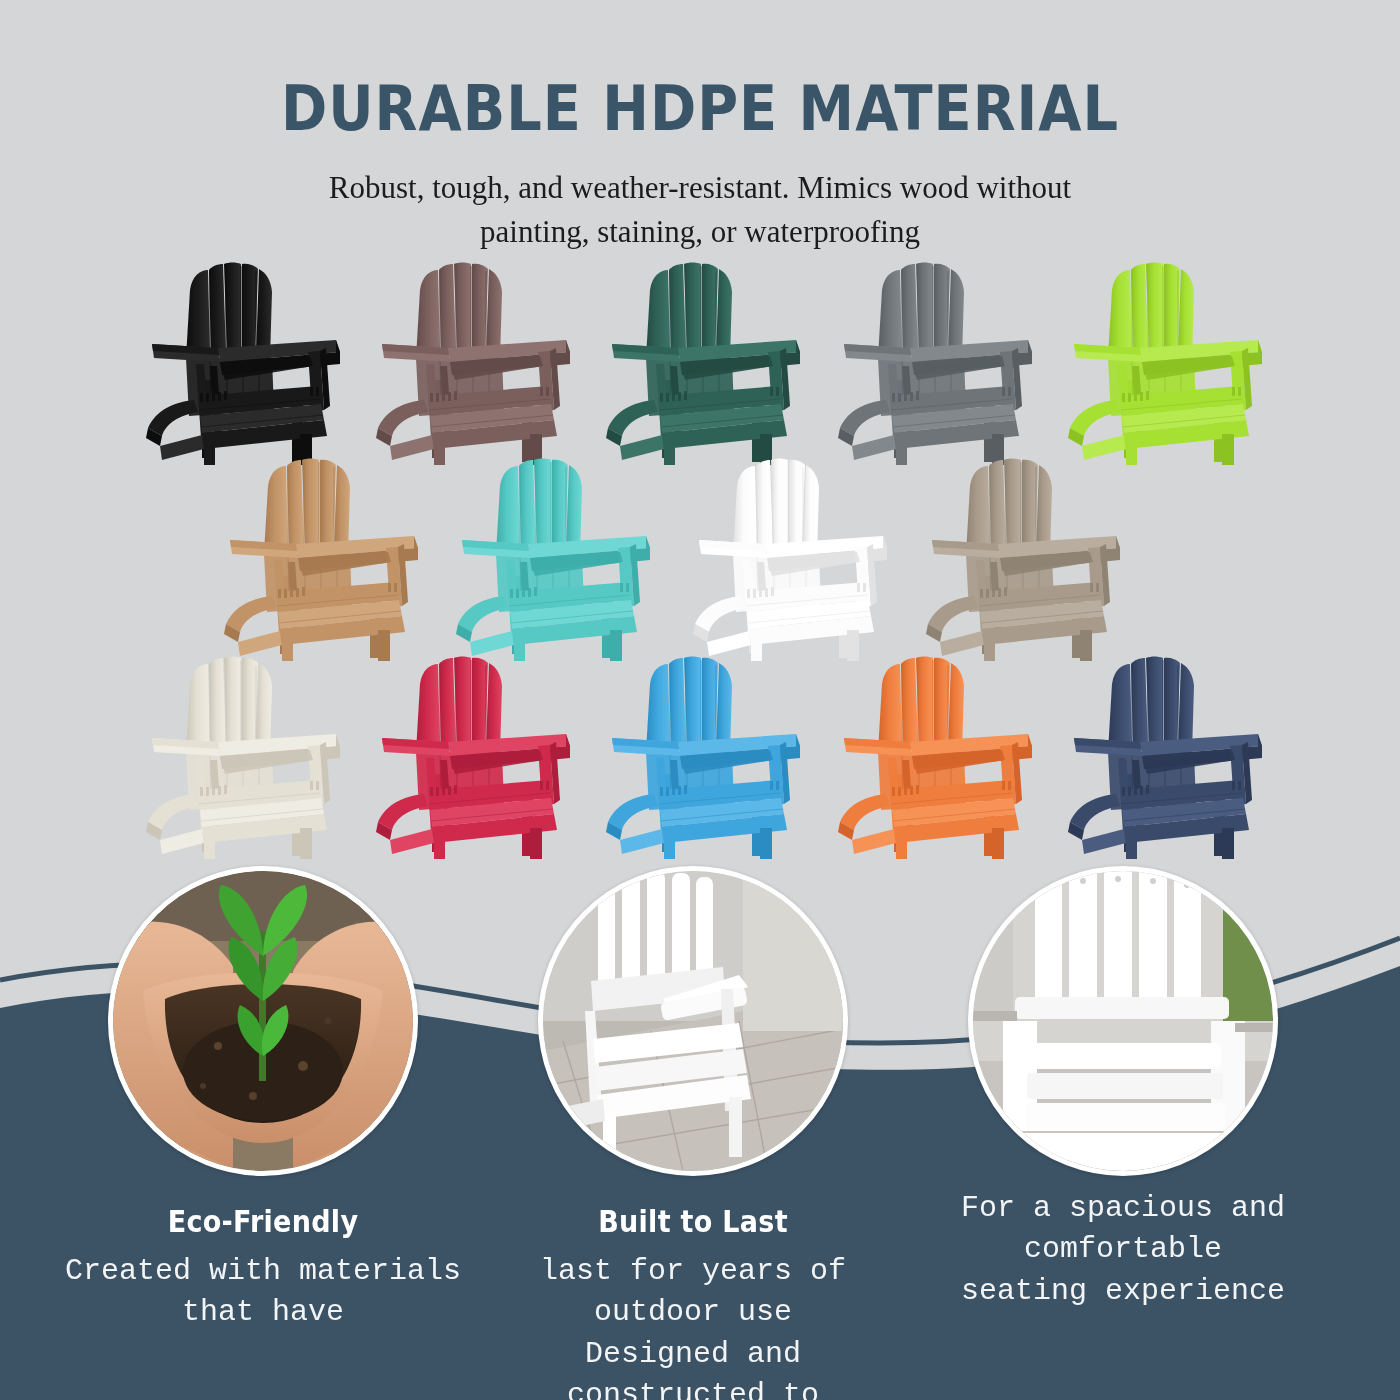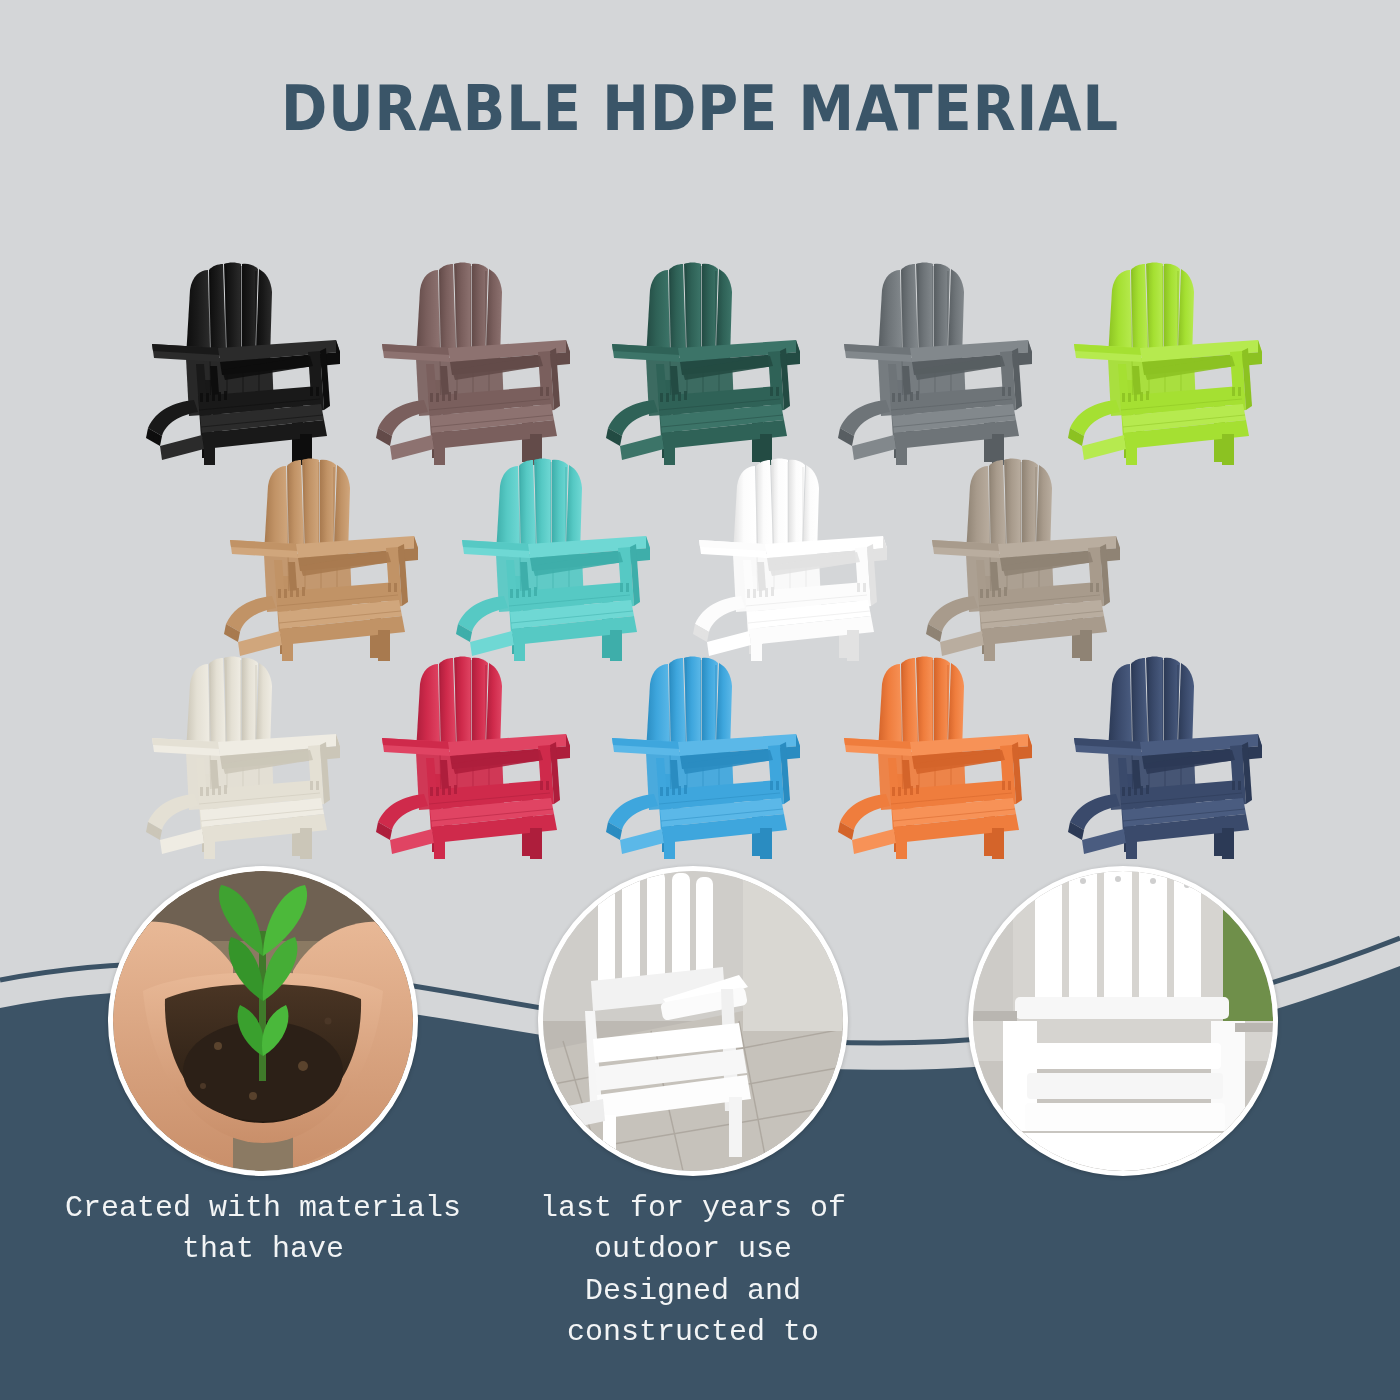--- a/index.html
+++ b/index.html
@@ -70,20 +70,24 @@
     padding:0 8px;
   }
 </style>
 </head>
 <body>
 
 <div id="stage" style="background: rgb(212, 214, 216);">
 
   <div class="header">
     <div class="title" style="color: rgb(58, 85, 104);">DURABLE HDPE MATERIAL</div>
+    <div class="subtitle">
+      <div>Robust, tough, and weather-resistant. Mimics wood without</div>
+      <div>painting, staining, or waterproofing</div>
+    </div>
   </div>
 
   <div class="chair-rows">
     <div class="chair-row" id="row1">
         <div class="chair" title="Black" style="left: 140px; top: 2px;">
 <svg viewBox="0 0 215 205" aria-hidden="true">
   <defs>
     <linearGradient id="g0b" x1="0" y1="0" x2="1" y2="0">
       <stop offset="0" stop-color="#0d0d0d"></stop>
       <stop offset="0.45" stop-color="#191919"></stop>
@@ -1251,20 +1255,21 @@
             <path d="M150,85 C 185,62 200,30 192,14 C 168,18 150,52 150,85 Z" fill="#4cb93a"></path>
             <path d="M150,130 C 122,112 110,82 118,66 C 140,72 152,102 150,130 Z" fill="#35952a"></path>
             <path d="M150,130 C 178,112 190,82 182,66 C 160,72 148,102 150,130 Z" fill="#45ad36"></path>
             <path d="M150,185 C 128,172 120,148 127,134 C 146,142 154,164 150,185 Z" fill="#3aa02e"></path>
             <path d="M150,185 C 172,172 180,148 173,134 C 154,142 146,164 150,185 Z" fill="#4ab83b"></path>
             <path d="M0,265 C 40,250 90,290 130,300 L0,300 Z" fill="#d19a74"></path>
             <path d="M300,265 C 260,250 210,290 170,300 L300,300 Z" fill="#d19a74"></path>
           </g>
         </svg>
       </div>
+      <div class="f-title">Eco-Friendly</div>
       <div class="f-desc">
         <div>Created with materials that have</div>
       </div>
     </div>
 
     <div class="feature">
       <div class="circle">
         <svg viewBox="0 0 300 300" aria-hidden="true">
           <defs>
             <clipPath id="cp2">
@@ -1298,20 +1303,21 @@
             <path d="M178,118 L190,118 L196,240 L182,240 Z" fill="#f0f0f0"></path>
             <path d="M50,168 L196,152 L200,176 L52,192 Z" fill="#ffffff"></path>
             <path d="M52,196 L200,178 L204,202 L54,220 Z" fill="#f7f7f7"></path>
             <path d="M54,224 L204,204 L208,228 L56,248 Z" fill="#fdfdfd"></path>
             <rect x="60" y="244" width="13" height="56" fill="#ffffff"></rect>
             <rect x="186" y="226" width="13" height="60" fill="#f4f4f4"></rect>
             <path d="M20,236 L60,228 L62,250 L24,258 Z" fill="#ededed"></path>
           </g>
         </svg>
       </div>
+      <div class="f-title">Built to Last</div>
       <div class="f-desc">
         <div>last for years of outdoor use</div>
         <div>Designed and constructed to</div>
       </div>
     </div>
 
     <div class="feature">
       <div class="circle">
         <svg viewBox="0 0 300 300" aria-hidden="true">
           <defs>
@@ -1344,16 +1350,20 @@
             <rect x="238" y="150" width="34" height="110" fill="#fafafa"></rect>
             <rect x="56" y="172" width="192" height="26" rx="4" fill="#ffffff"></rect>
             <rect x="54" y="202" width="196" height="26" rx="4" fill="#f6f6f6"></rect>
             <rect x="52" y="232" width="200" height="28" rx="4" fill="#fdfdfd"></rect>
             <rect x="48" y="262" width="206" height="38" fill="#ffffff"></rect>
             <rect x="0" y="140" width="44" height="10" fill="#b9b6b1"></rect>
             <rect x="262" y="152" width="38" height="9" fill="#b9b6b1"></rect>
           </g>
         </svg>
       </div>
+      <div class="f-desc">
+        <div>For a spacious and comfortable</div>
+        <div>seating experience</div>
+      </div>
     </div>
 
   </div>
 </div>
 
 </body></html>

